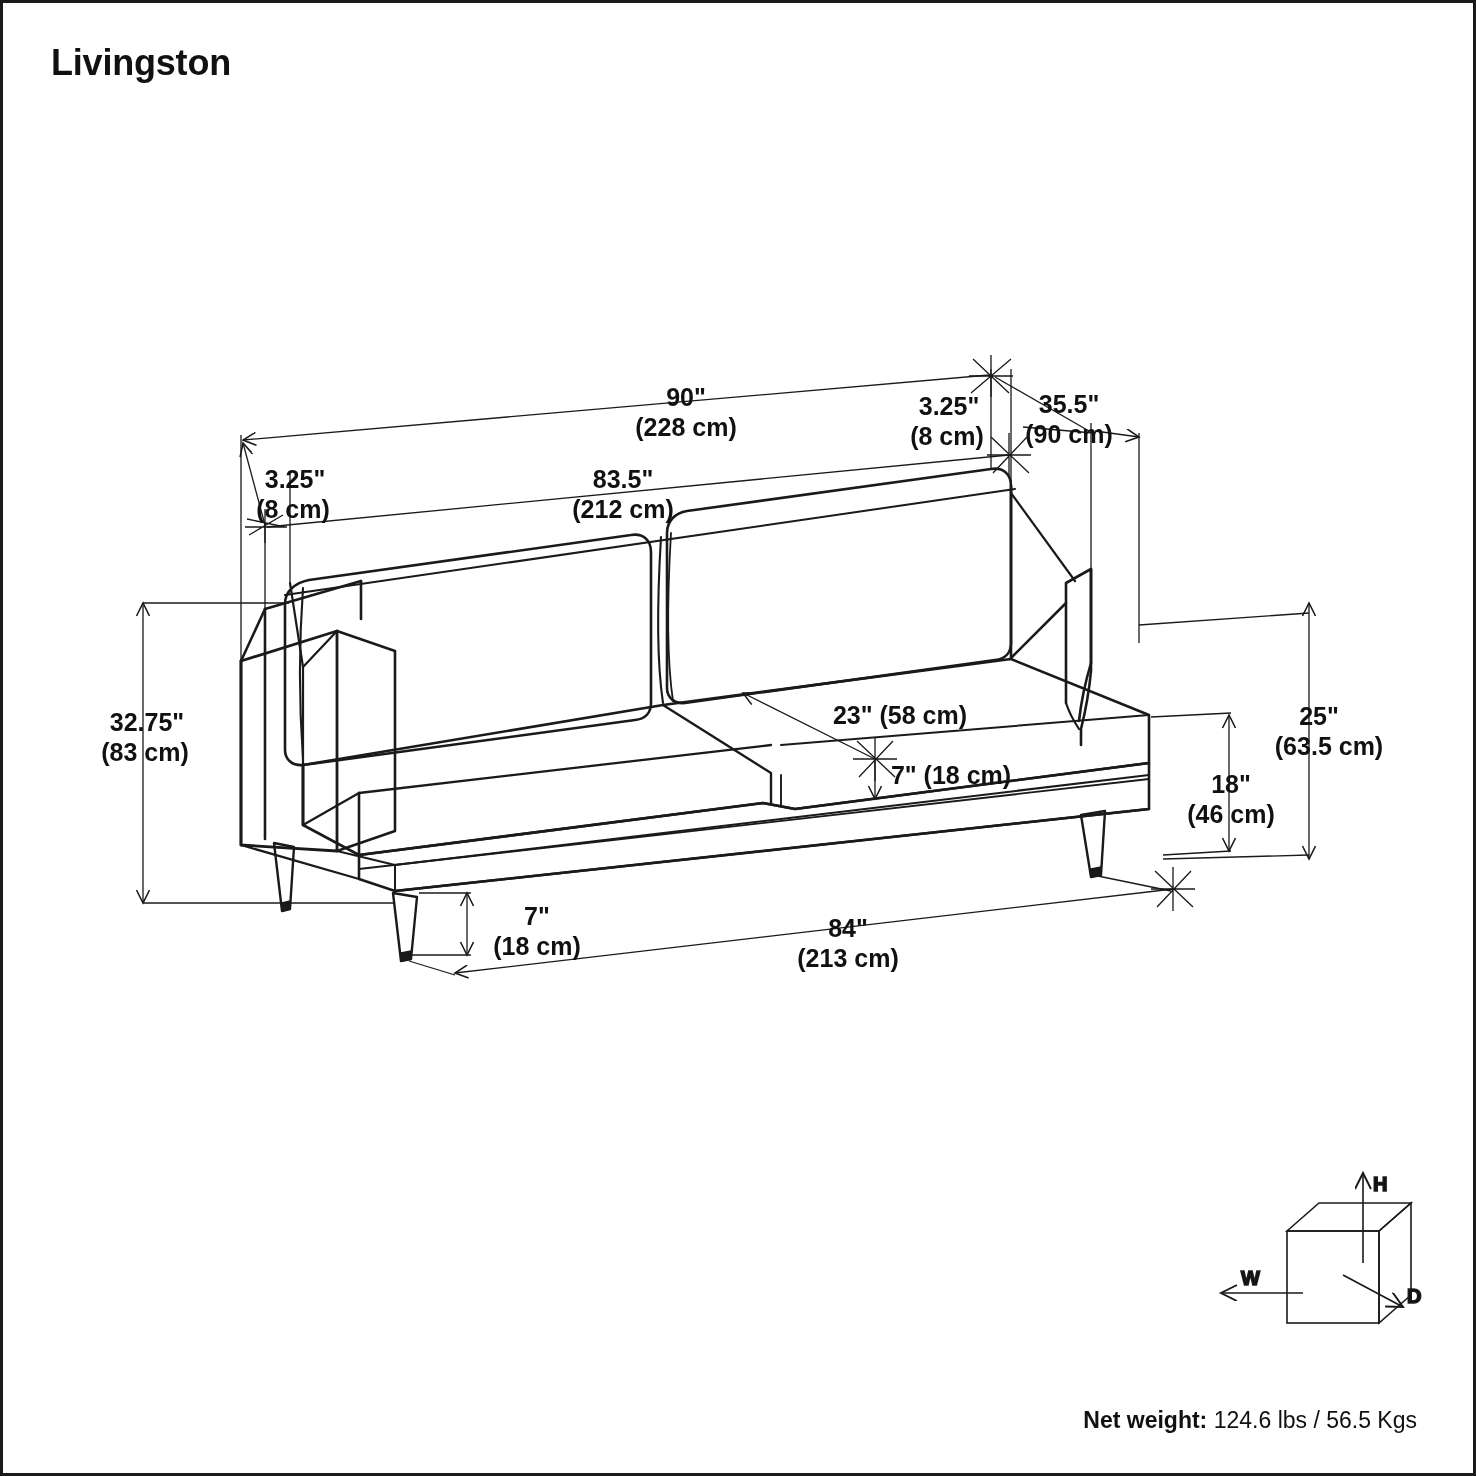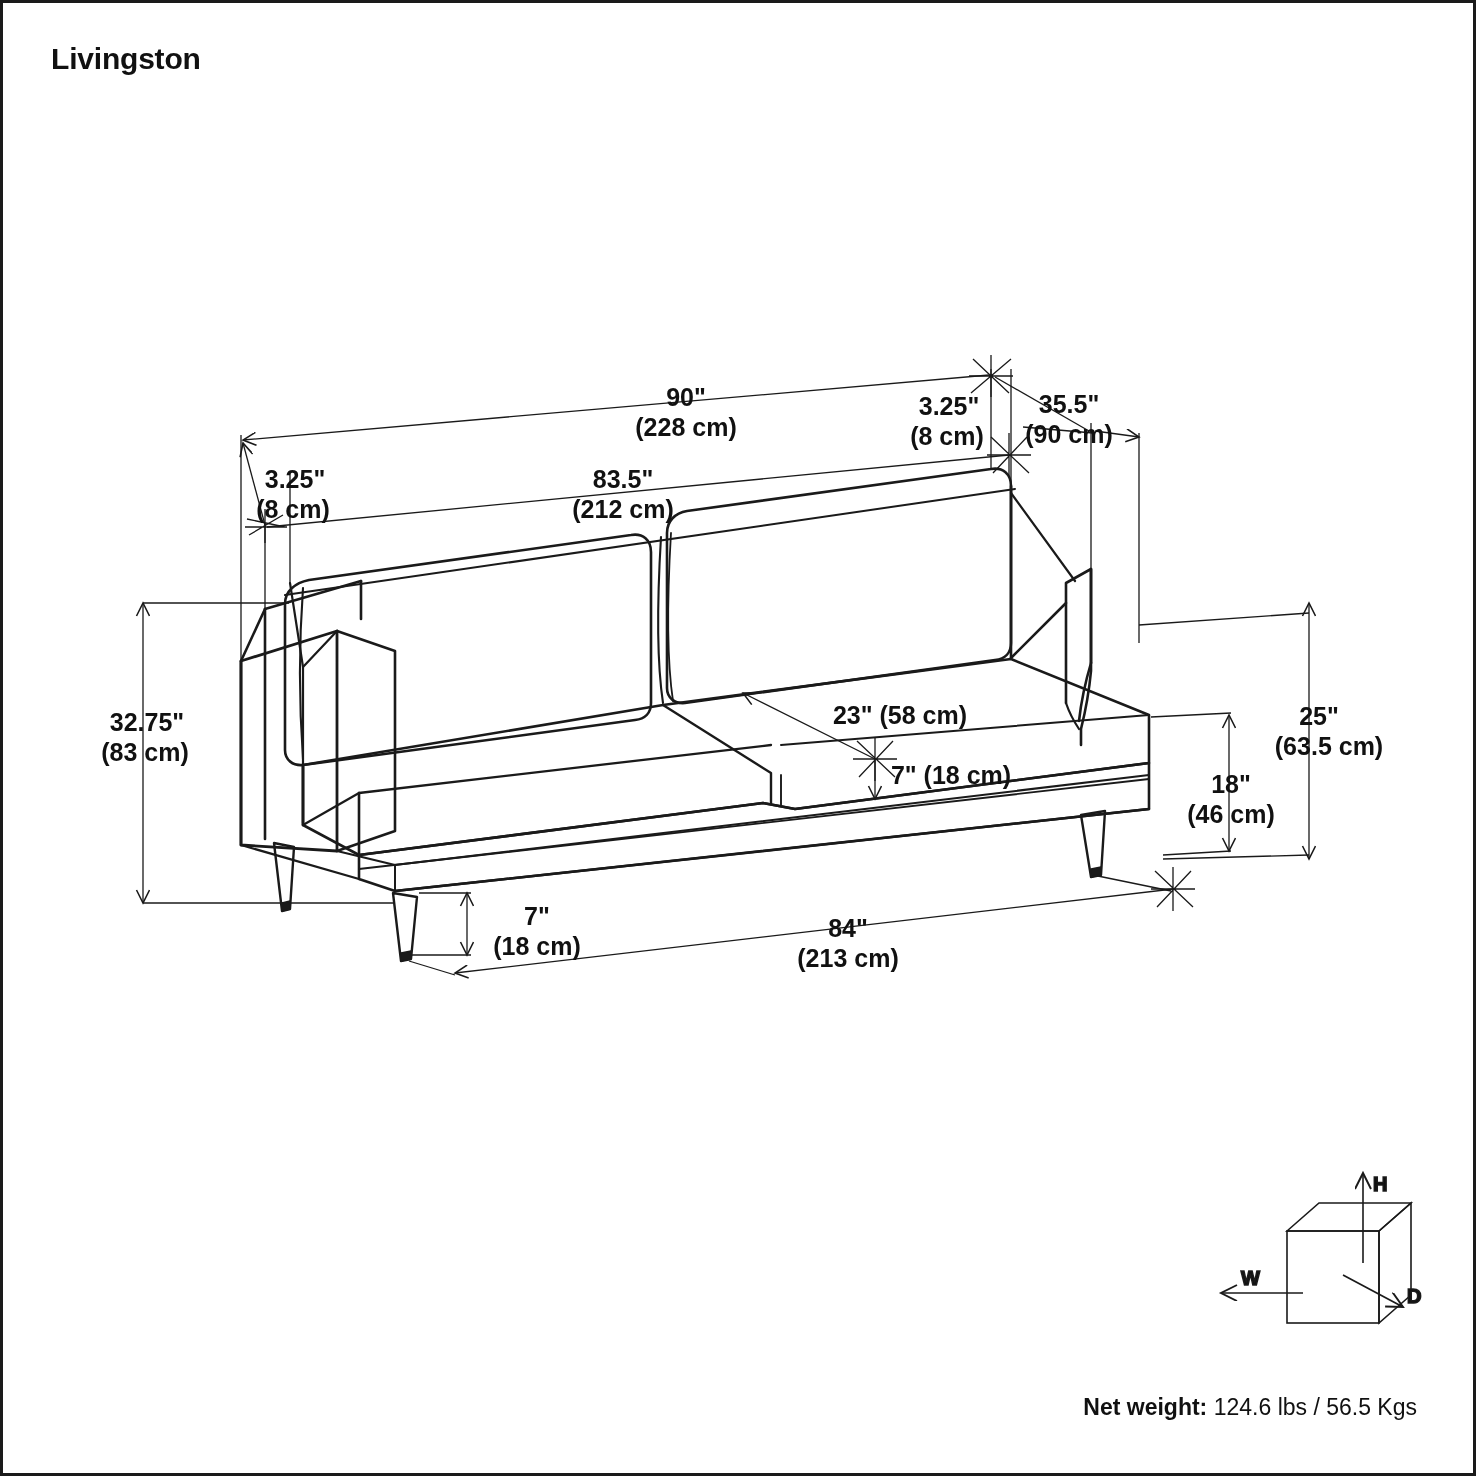--- a/index.html
+++ b/index.html
@@ -18,21 +18,21 @@
     color: #111111;
     overflow: hidden;
   }
   #title-block {
     position: absolute;
     left: 48px;
     top: 38px;
     width: 1200px;
   }
   #product-name {
-    font-size: 30px;
+    font-size: 36px;
     font-weight: bold;
     letter-spacing: -0.2px;
     line-height: 1.22;
     margin: 0;
   }
   #product-subtitle {
     font-size: 38px;
     font-weight: bold;
     letter-spacing: -0.3px;
     line-height: 1.28;
@@ -41,21 +41,21 @@
   #drawing {
     position: absolute;
     left: 0;
     top: 0;
     width: 1476px;
     height: 1476px;
   }
   #footer-weight {
     position: absolute;
     right: 56px;
-    bottom: 52px;
+    bottom: 39px;
     font-size: 23px;
     white-space: nowrap;
     text-align: center;
   }
   #footer-weight .wlabel { font-weight: bold; }
   #footer-weight .wvalue { font-weight: normal; }
   .dimtext {
     font-family: "Liberation Sans", sans-serif;
     font-weight: bold;
     fill: #111111;

